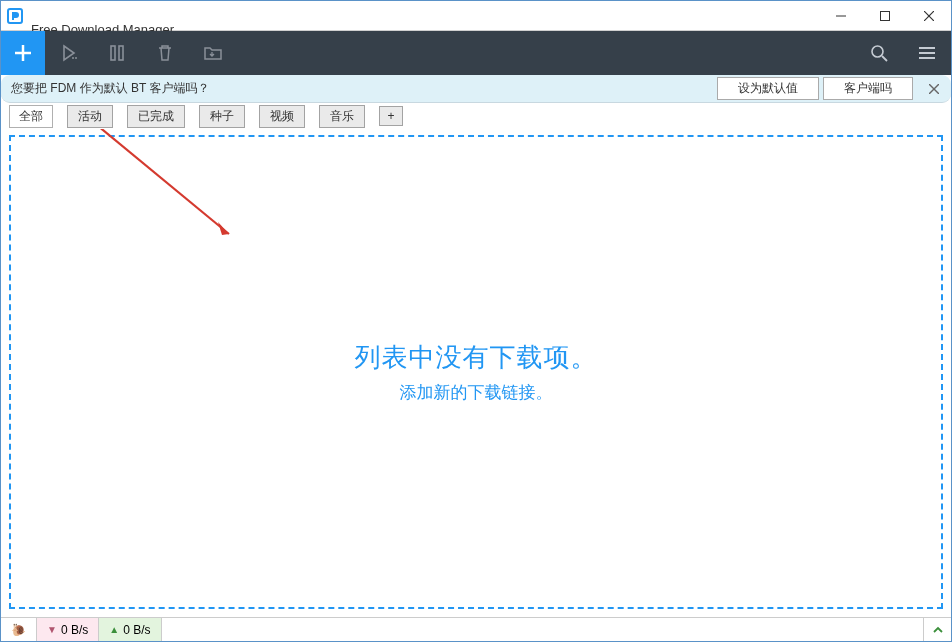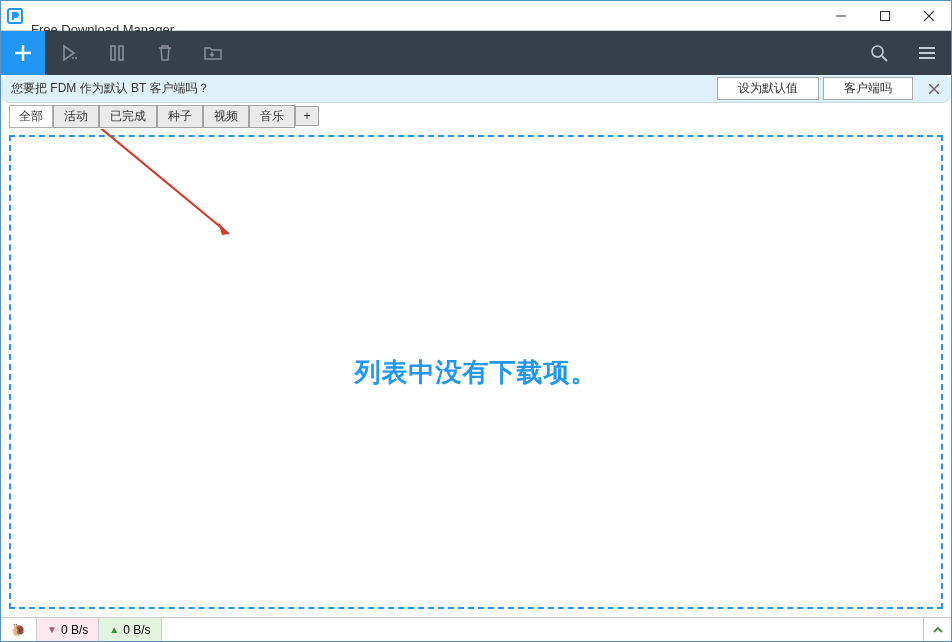--- a/index.html
+++ b/index.html
@@ -84,21 +84,21 @@
       margin-left: 4px;
       color: #666;
     }
 
     
     .filter-row {
       height: 26px;
       display: flex;
       align-items: center;
       padding: 0 8px;
-      gap: 0;
+      gap: 14px;
       background: #fff;
     }
     .filter-tab {
       padding: 2px 10px;
       font-size: 12px;
       color: #333;
       background: #eaeaea;
       border: 1px solid #a3a3a3;
     }
     .filter-tab.active {
@@ -123,21 +123,21 @@
       inset: 6px 8px 8px 8px;
       border: 2px dashed #2196f3;
       display: flex;
       flex-direction: column;
       align-items: center;
       justify-content: center;
     }
     .drop-zone .line1 {
       font-size: 26px;
       color: #2196f3;
-      font-weight: 700;
+      font-weight: 400;
       letter-spacing: 1px;
     }
     .drop-zone .line2 {
       font-size: 17px;
       color: #2196f3;
       margin-top: 6px;
     }
     
     .annot {
       position: absolute;
@@ -276,20 +276,21 @@
   <div class="filter-tab">已完成</div>
   <div class="filter-tab">种子</div>
   <div class="filter-tab">视频</div>
   <div class="filter-tab">音乐</div>
   <div class="filter-tab add-tab">+</div>
 </div>
 
 <div class="main">
   <div class="drop-zone">
     <div class="line1">列表中没有下载项。</div>
+    <div class="line2">添加新的下载链接。</div>
   </div>
   <svg class="annot" width="260" height="200">
     <line x1="0" y1="-60" x2="200" y2="105" stroke="#d43a2f" stroke-width="2.2"></line>
     <polygon points="200,105 189,93 193,106" fill="#d43a2f"></polygon>
   </svg>
 </div>
 
 <div class="statusbar">
   <div class="sb-snail">
     <span>🐌</span>

